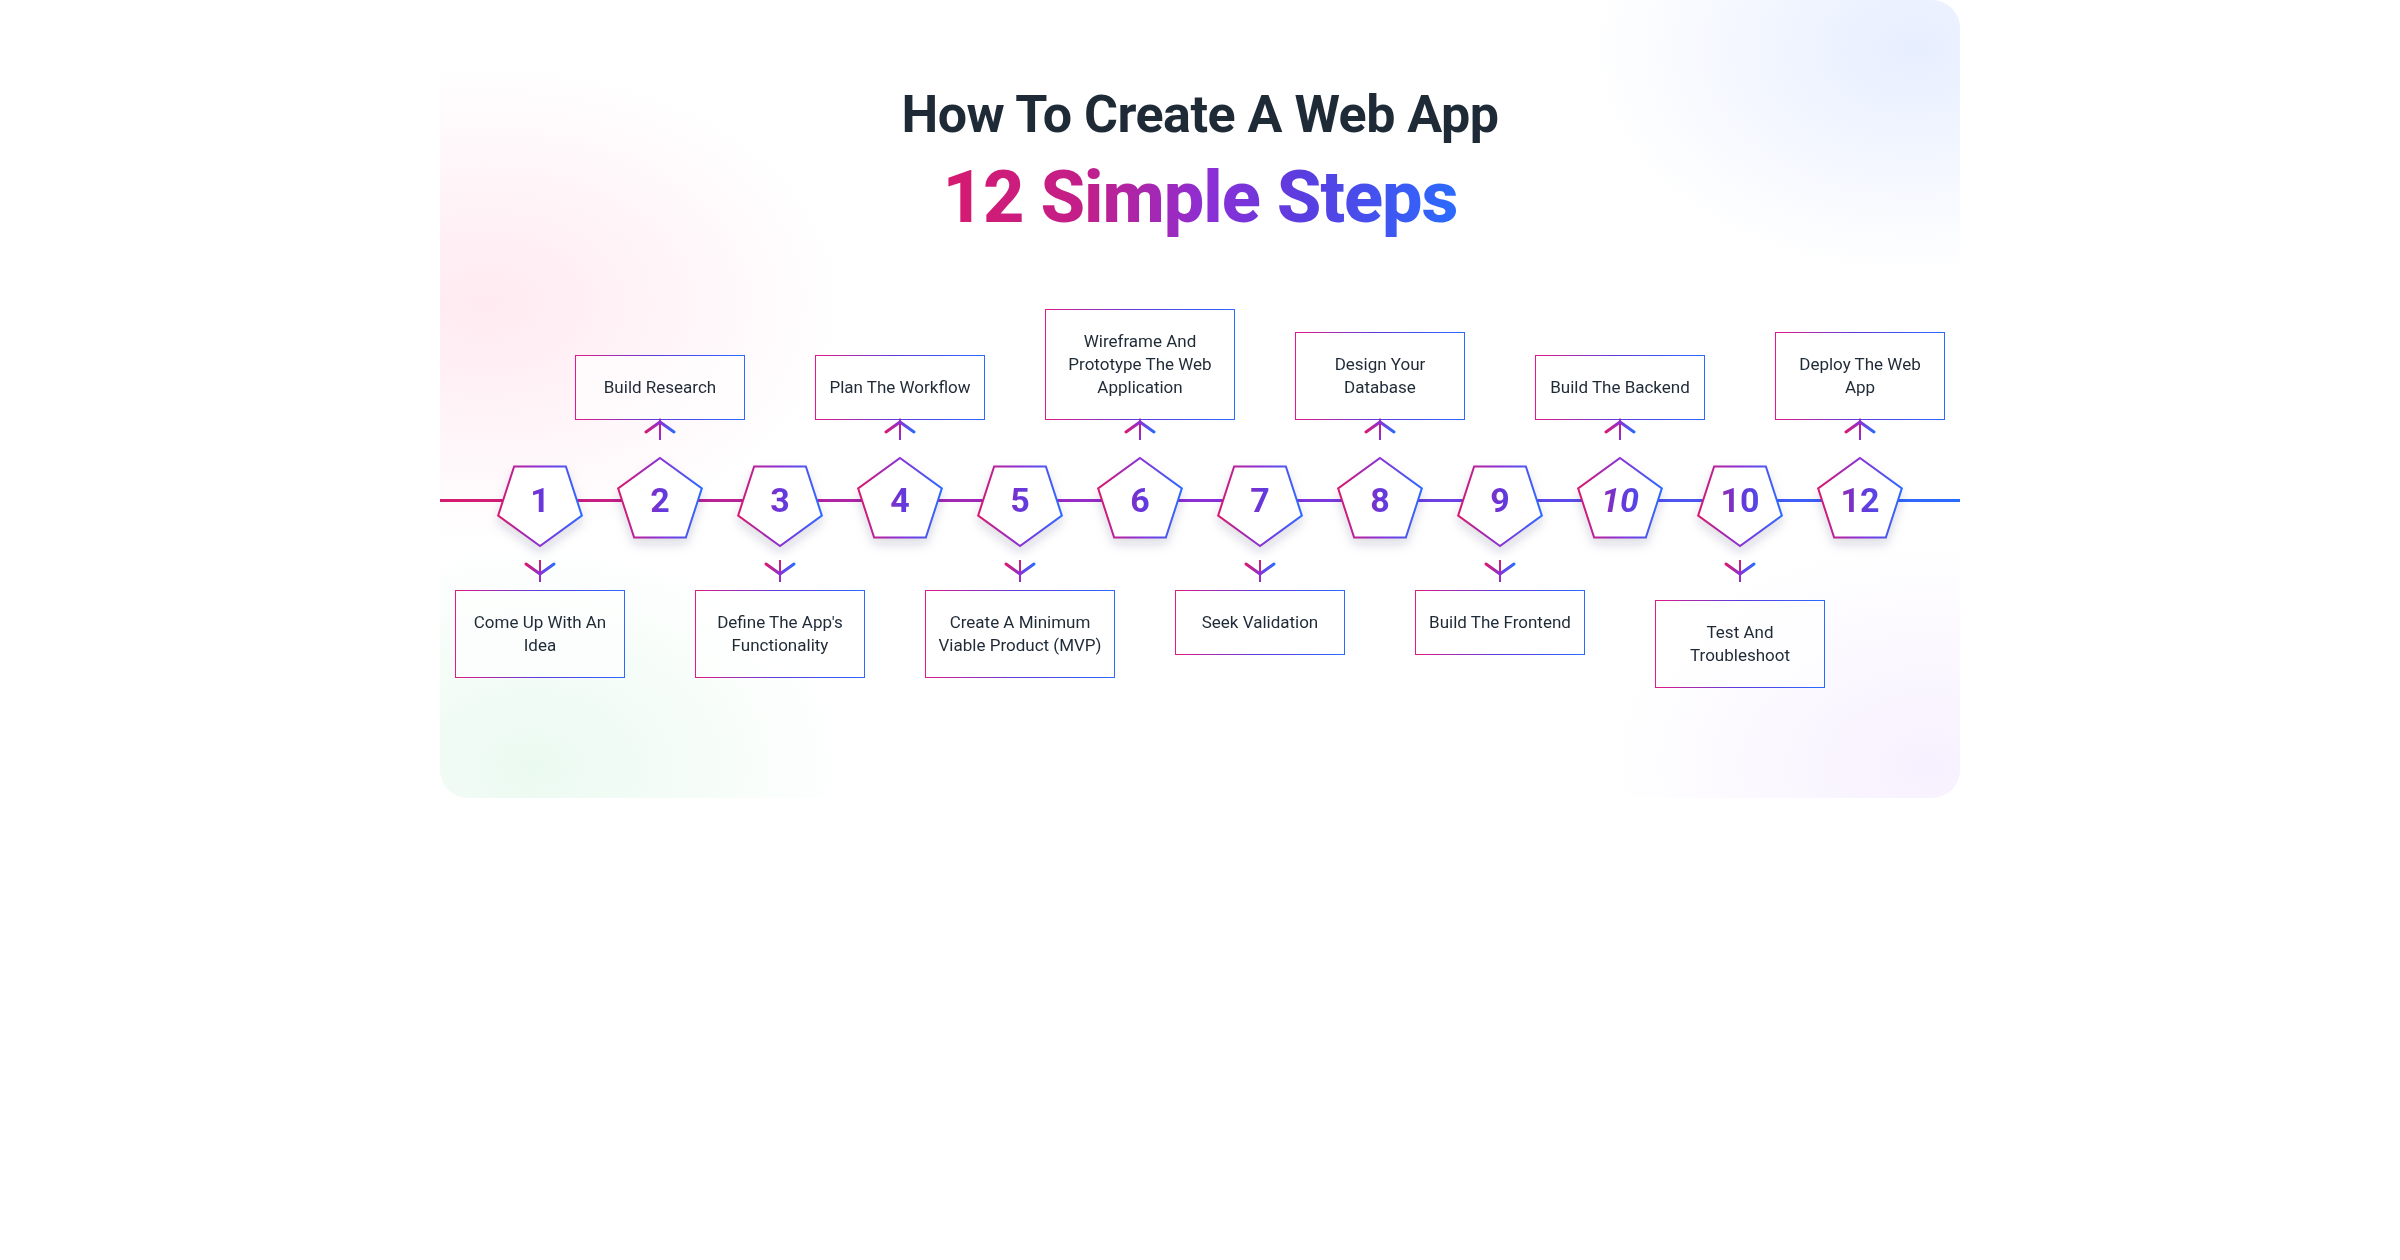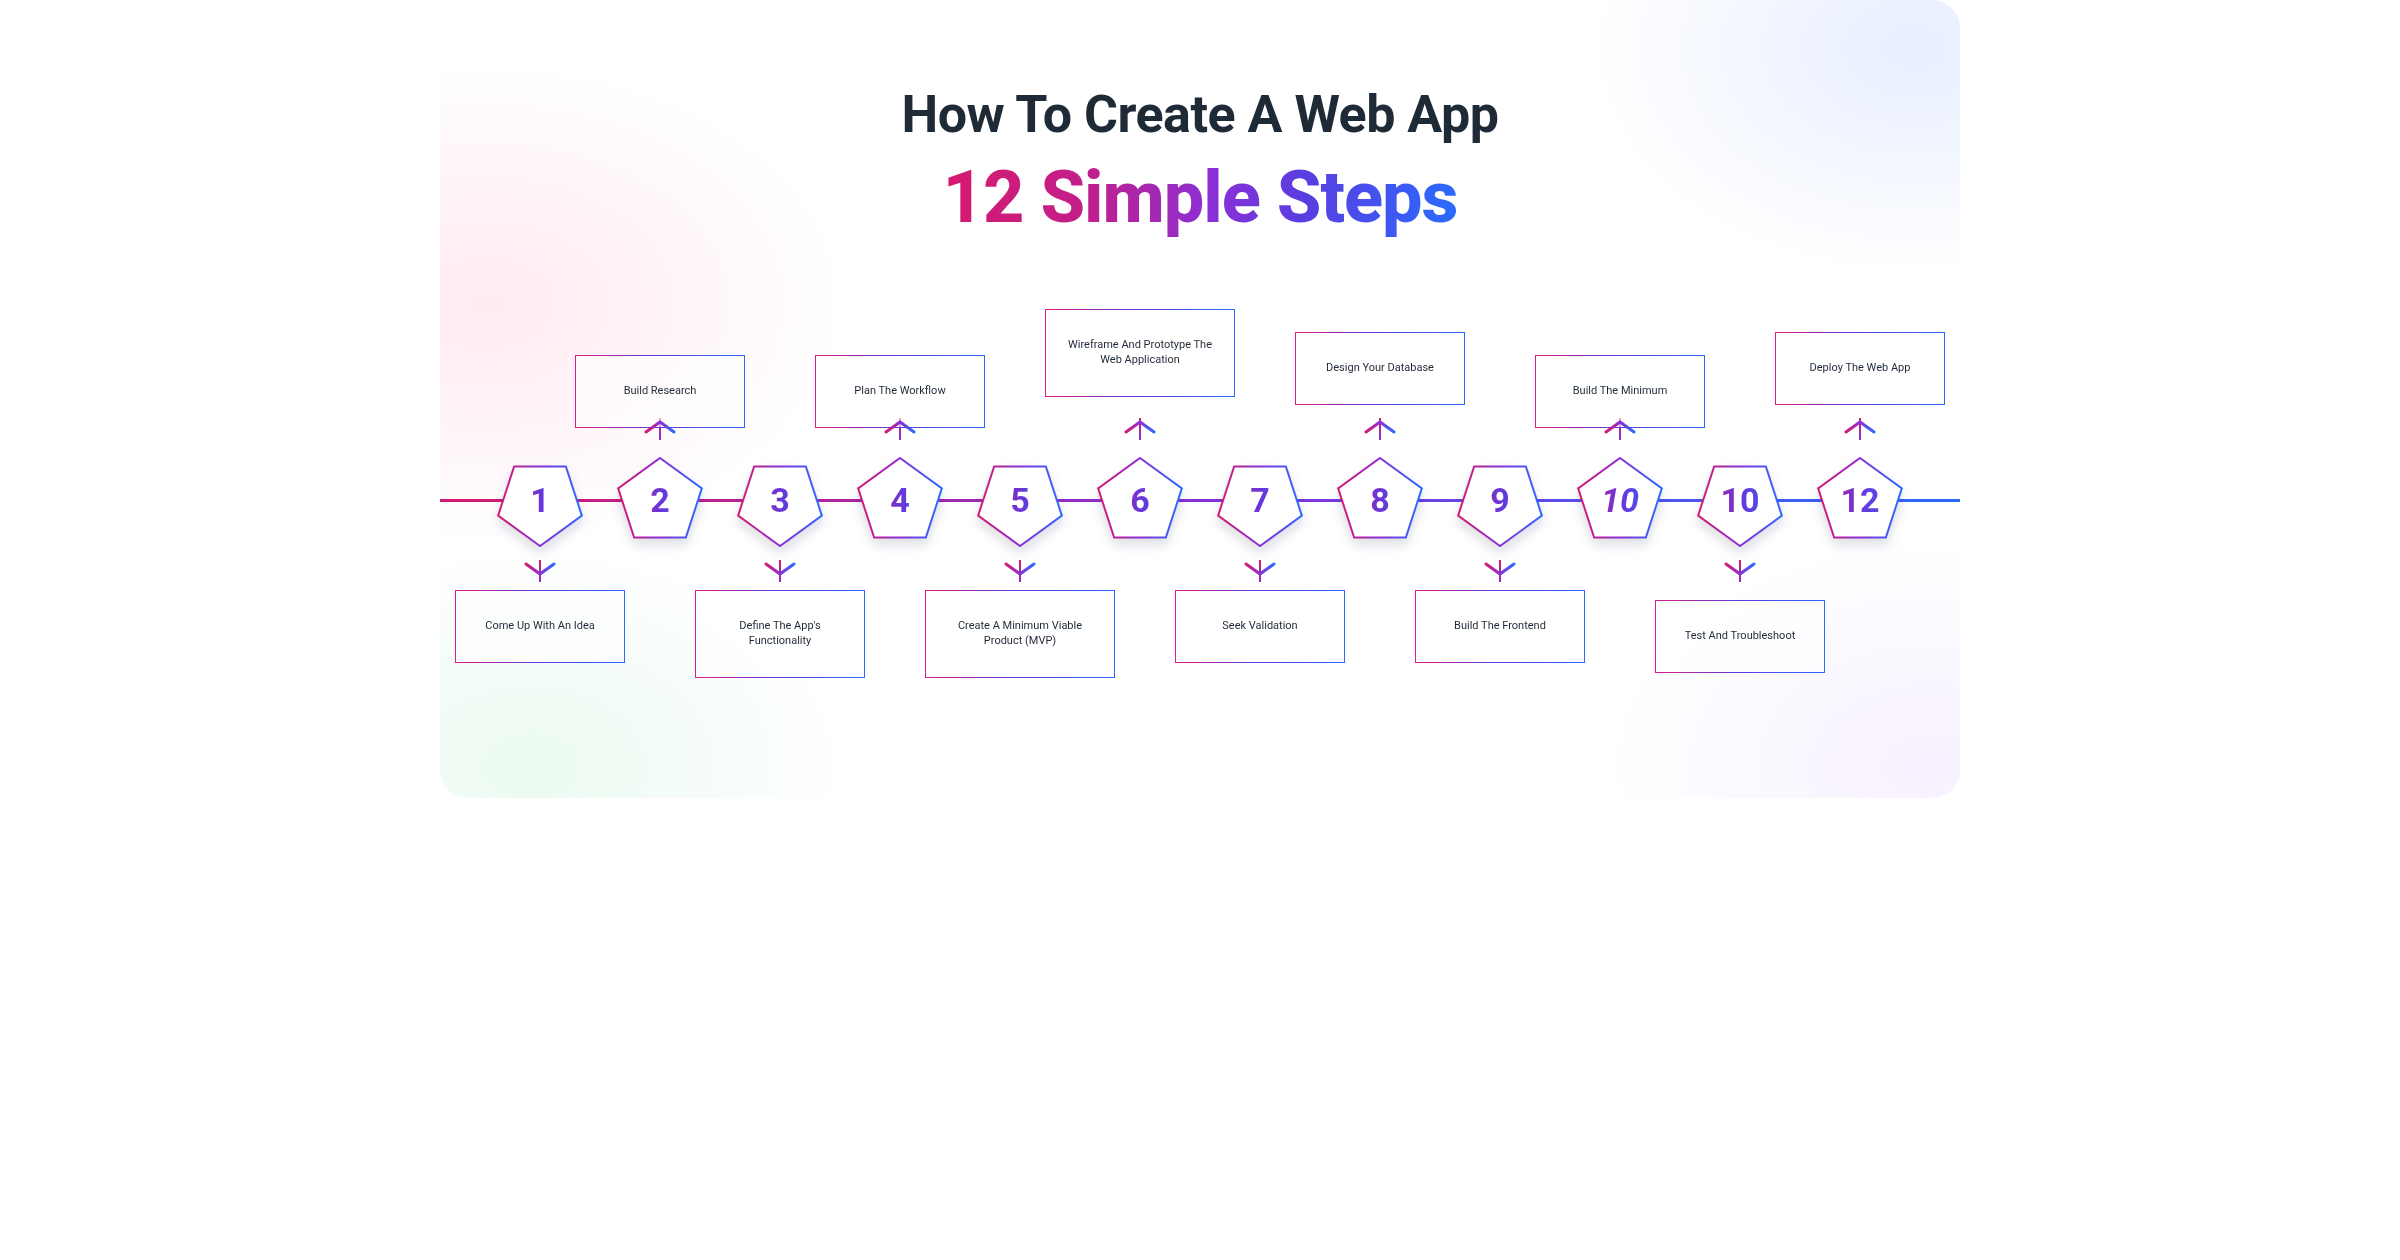--- a/index.html
+++ b/index.html
@@ -97,22 +97,22 @@
     color: transparent;
   }
 
   .label-box {
     position: absolute;
     width: 170px;
     left: 50%;
     transform: translateX(-50%);
     border: 1.5px dashed transparent;
     border-radius: 10px;
-    padding: 28px 12px;
-    font-size: 11px;
+    padding: 20px 12px;
+    font-size: 17px;
     line-height: 1.35;
     color: #1f2a37;
     background: rgba(255,255,255,.6);
     text-align: center;
     z-index: 2;
   }
 
   
   .dash-grad {
     border-image: linear-gradient(90deg, #e11a86, #5a3de0, #2a6bff) 1;
@@ -315,21 +315,21 @@
             </filter>
             <path d="M48.00,6.00 L89.85,36.40 L73.86,85.60 L22.14,85.60 L6.15,36.40 Z" fill="#ffffff" filter="url(#ds)"></path>
             <path d="M48.00,6.00 L89.85,36.40 L73.86,85.60 L22.14,85.60 L6.15,36.40 Z" fill="none" stroke="url(#grad-stroke)" stroke-width="2"></path>
           </svg>
           <div class="num">10</div>
         </div>
         <div class="connector conn-top" style="top: -22px; height: 22px; transform: translateX(-50%);"></div>
         <div class="chev" style="top: -22px;"><svg viewBox="0 0 36 16" width="36" height="16">
             <path d="M4 14 L18 4 L32 14" fill="none" stroke="url(#grad-stroke)" stroke-width="3" stroke-linecap="round" stroke-linejoin="round"></path>
           </svg></div>
-        <div class="label-box dash-grad" style="top: -85px; transform: translate(-50%, 0%);">Build The Minimum</div>
+        <div class="label-box dash-grad" style="top: -85px; transform: translate(-50%, 0%);">Build The Backend</div>
       </div>
       <div class="step" style="left: 1240px; top: 0px; height: 100%;">
         <div class="pent" style="position: absolute; left: 12px; top: 12px;">
           <svg class="pent-svg" viewBox="0 0 96 96">
             <filter id="ds" x="-40%" y="-40%" width="180%" height="180%">
               <feDropShadow dx="0" dy="6" stdDeviation="6" flood-color="rgba(40,30,80,0.18)"></feDropShadow>
             </filter>
             <path d="M48.00,94.00 L6.15,63.60 L22.14,14.40 L73.86,14.40 L89.85,63.60 Z" fill="#ffffff" filter="url(#ds)"></path>
             <path d="M48.00,94.00 L6.15,63.60 L22.14,14.40 L73.86,14.40 L89.85,63.60 Z" fill="none" stroke="url(#grad-stroke)" stroke-width="2"></path>
           </svg>

